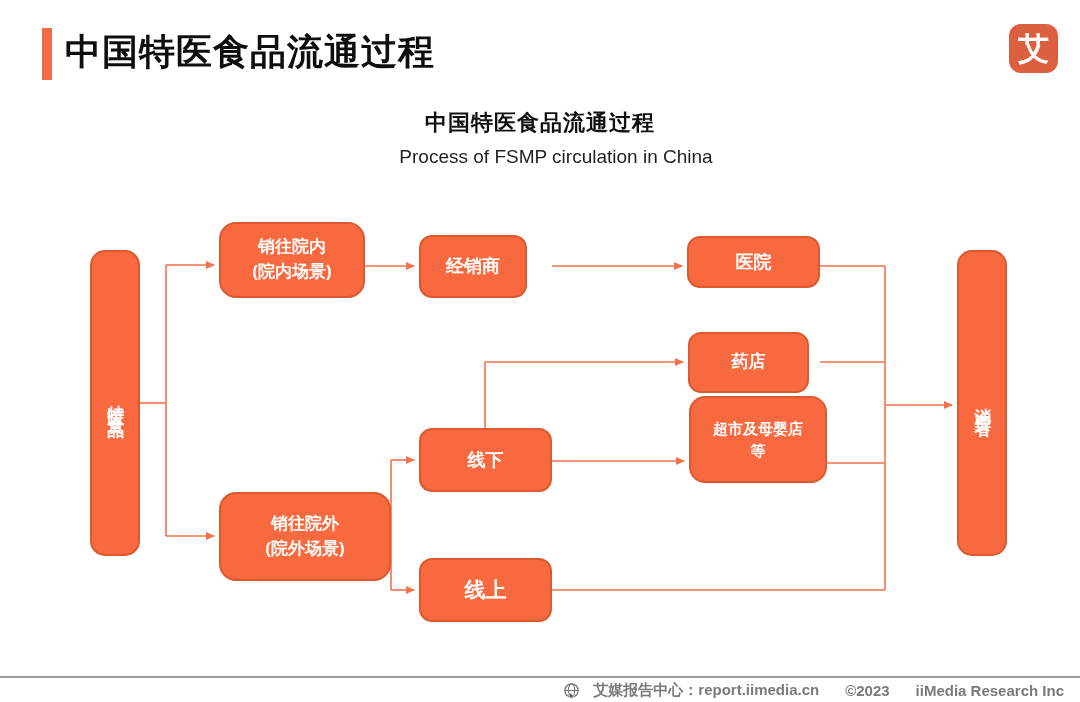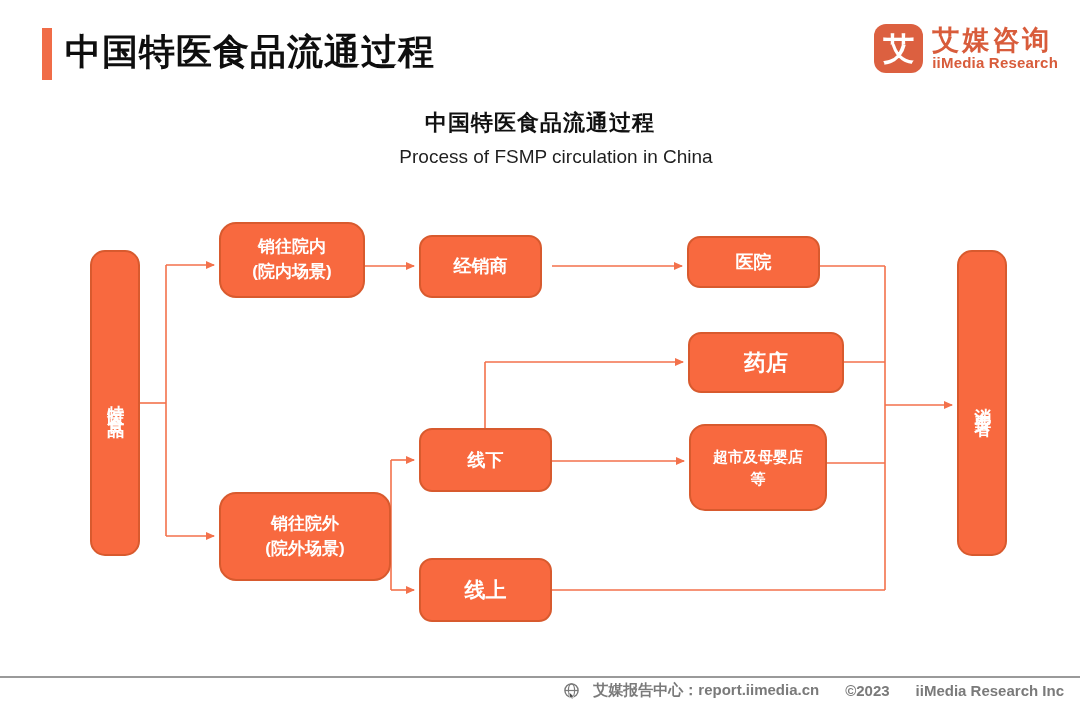--- a/index.html
+++ b/index.html
@@ -22,25 +22,25 @@
   .chart-subtitle { position: absolute; left: 16px; top: 146px; width: 1080px; text-align: center; font-size: 19px; font-weight: 500; color: #1f1f1f; }
 
   
   .node { position: absolute; background: #F8693F; border: 2.5px solid #D85A2E; border-radius: 13px;
           display: flex; align-items: center; justify-content: center; text-align: center;
           color: #fff; font-weight: 700; white-space: pre-line; line-height: 1.45; }
   .node-vert { writing-mode: vertical-rl; text-orientation: upright; letter-spacing: 6px; border-radius: 15px; }
 
   #node-source      { left: 90px;  top: 250px; width: 50px;  height: 306px; font-size: 17px; }
   #node-to-hospital { left: 219px; top: 222px; width: 146px; height: 76px;  font-size: 17px; border-radius: 17px; }
-  #node-distributor { left: 419px; top: 235px; width: 123px; height: 63px;  font-size: 18px; }
+  #node-distributor { left: 419px; top: 235px; width: 108px; height: 63px;  font-size: 18px; }
   #node-hospital    { left: 687px; top: 236px; width: 133px; height: 52px;  font-size: 18px; }
-  #node-pharmacy    { left: 688px; top: 332px; width: 156px; height: 61px;  font-size: 22px; }
+  #node-pharmacy    { left: 688px; top: 332px; width: 121px; height: 61px;  font-size: 17px; }
   #node-offline     { left: 419px; top: 428px; width: 133px; height: 64px;  font-size: 18px; }
-  #node-supermarket { left: 689px; top: 424px; width: 138px; height: 87px;  font-size: 15px; border-radius: 16px; }
+  #node-supermarket { left: 689px; top: 396px; width: 138px; height: 87px;  font-size: 15px; border-radius: 16px; }
   #node-to-outside  { left: 219px; top: 492px; width: 172px; height: 89px;  font-size: 17px; border-radius: 17px; }
   #node-online      { left: 419px; top: 558px; width: 133px; height: 64px;  font-size: 21px; }
   #node-consumer    { left: 957px; top: 250px; width: 50px;  height: 306px; font-size: 17px; }
 
   .connectors { position: absolute; left: 0; top: 0; width: 1080px; height: 702px; pointer-events: none; }
 
   
   .footer-rule { position: absolute; left: 0; top: 676px; width: 1080px; height: 2px; background: #9a9a9a; }
   .footer { position: absolute; right: 16px; top: 681px; display: flex; align-items: center; font-size: 15px; font-weight: 700; color: #7a7a7a; }
   .footer .globe { margin-right: 5px; display: inline-flex; }
@@ -50,24 +50,20 @@
 </head>
 <body>
 
 <div class="page">
 
   <div class="accent-bar"></div>
   <div class="header-title">中国特医食品流通过程</div>
 
   <div class="logo">
     <div class="logo-icon">艾</div>
-    <div class="logo-text">
-      <span class="logo-cn">艾媒咨询</span>
-      <span class="logo-en">iiMedia Research</span>
-    </div>
   </div>
 
   <div class="chart-title">中国特医食品流通过程</div>
   <div class="chart-subtitle">Process of FSMP circulation in China</div>
 
   <svg class="connectors" viewBox="0 0 1080 702" xmlns="http://www.w3.org/2000/svg">
     <defs>
       <marker id="arrow" markerWidth="9" markerHeight="8" refX="8" refY="4" orient="auto" markerUnits="userSpaceOnUse">
         <path d="M0,0 L9,4 L0,8 Z" fill="#F3714B"></path>
       </marker>

